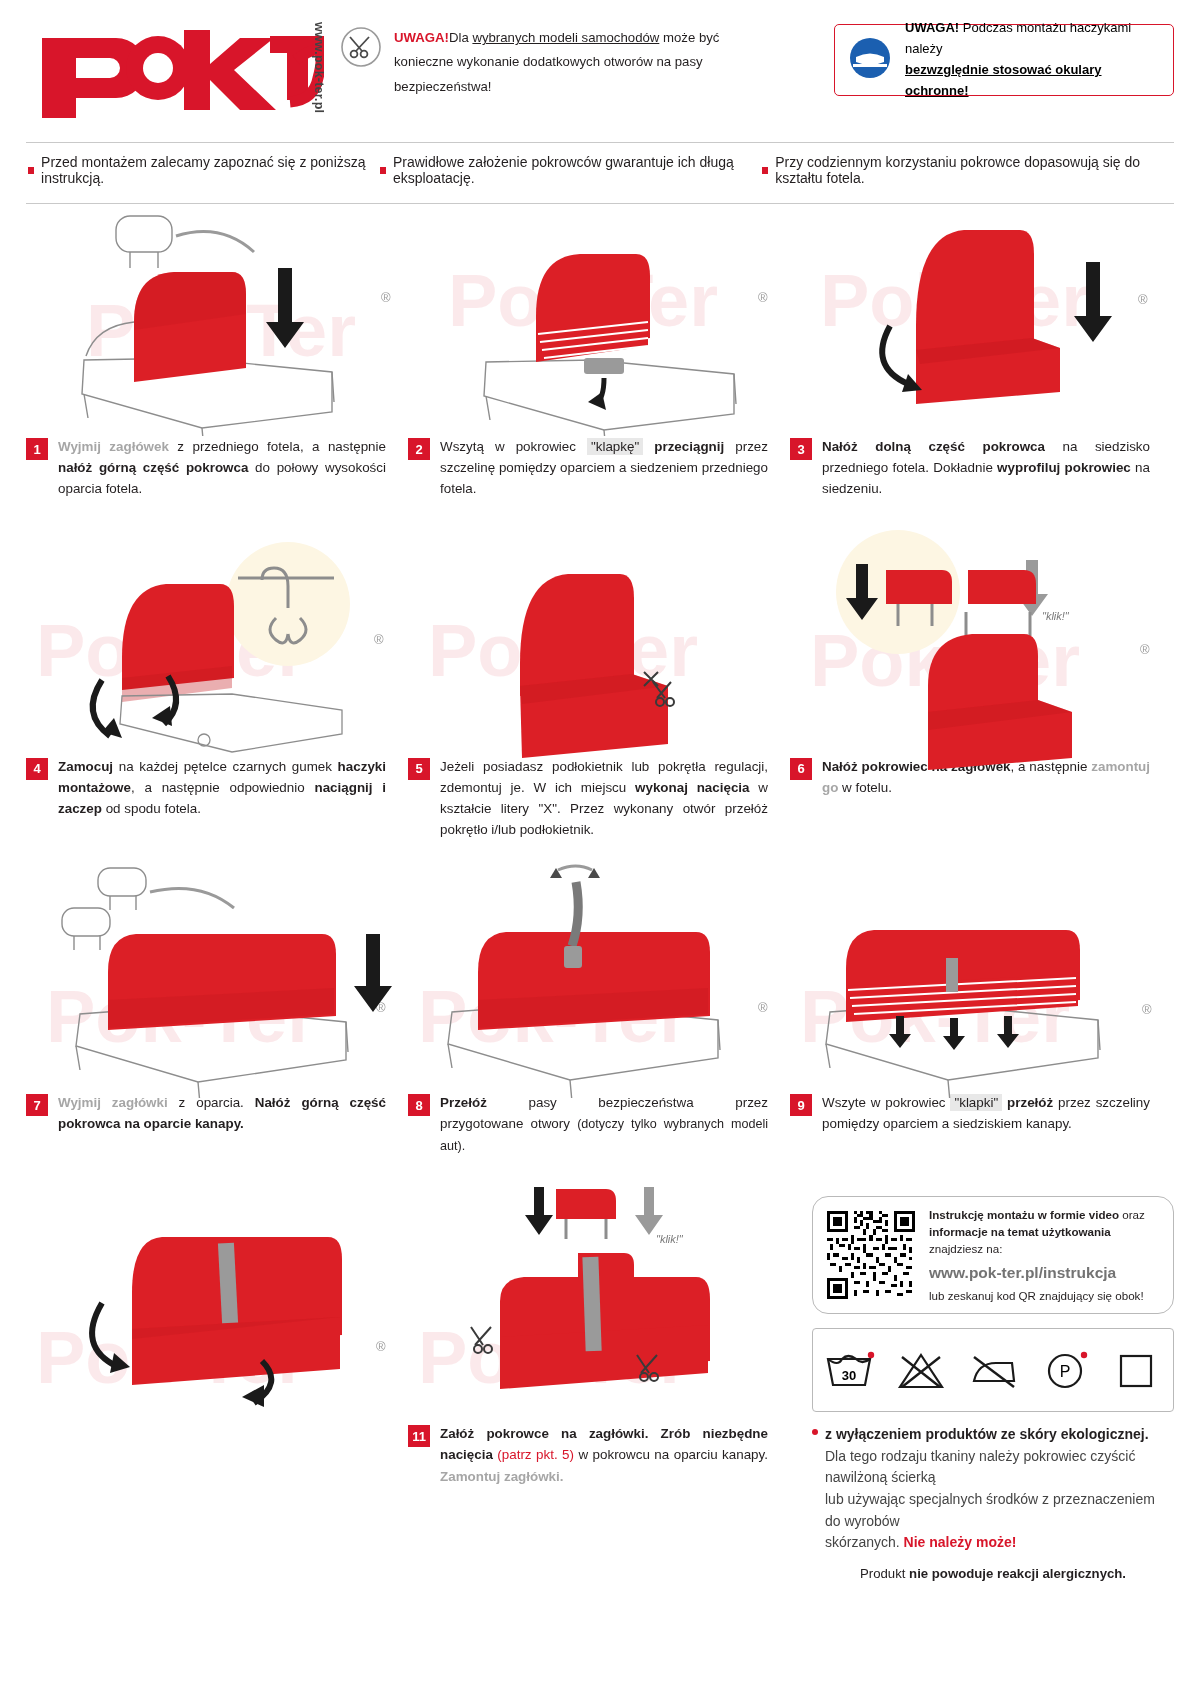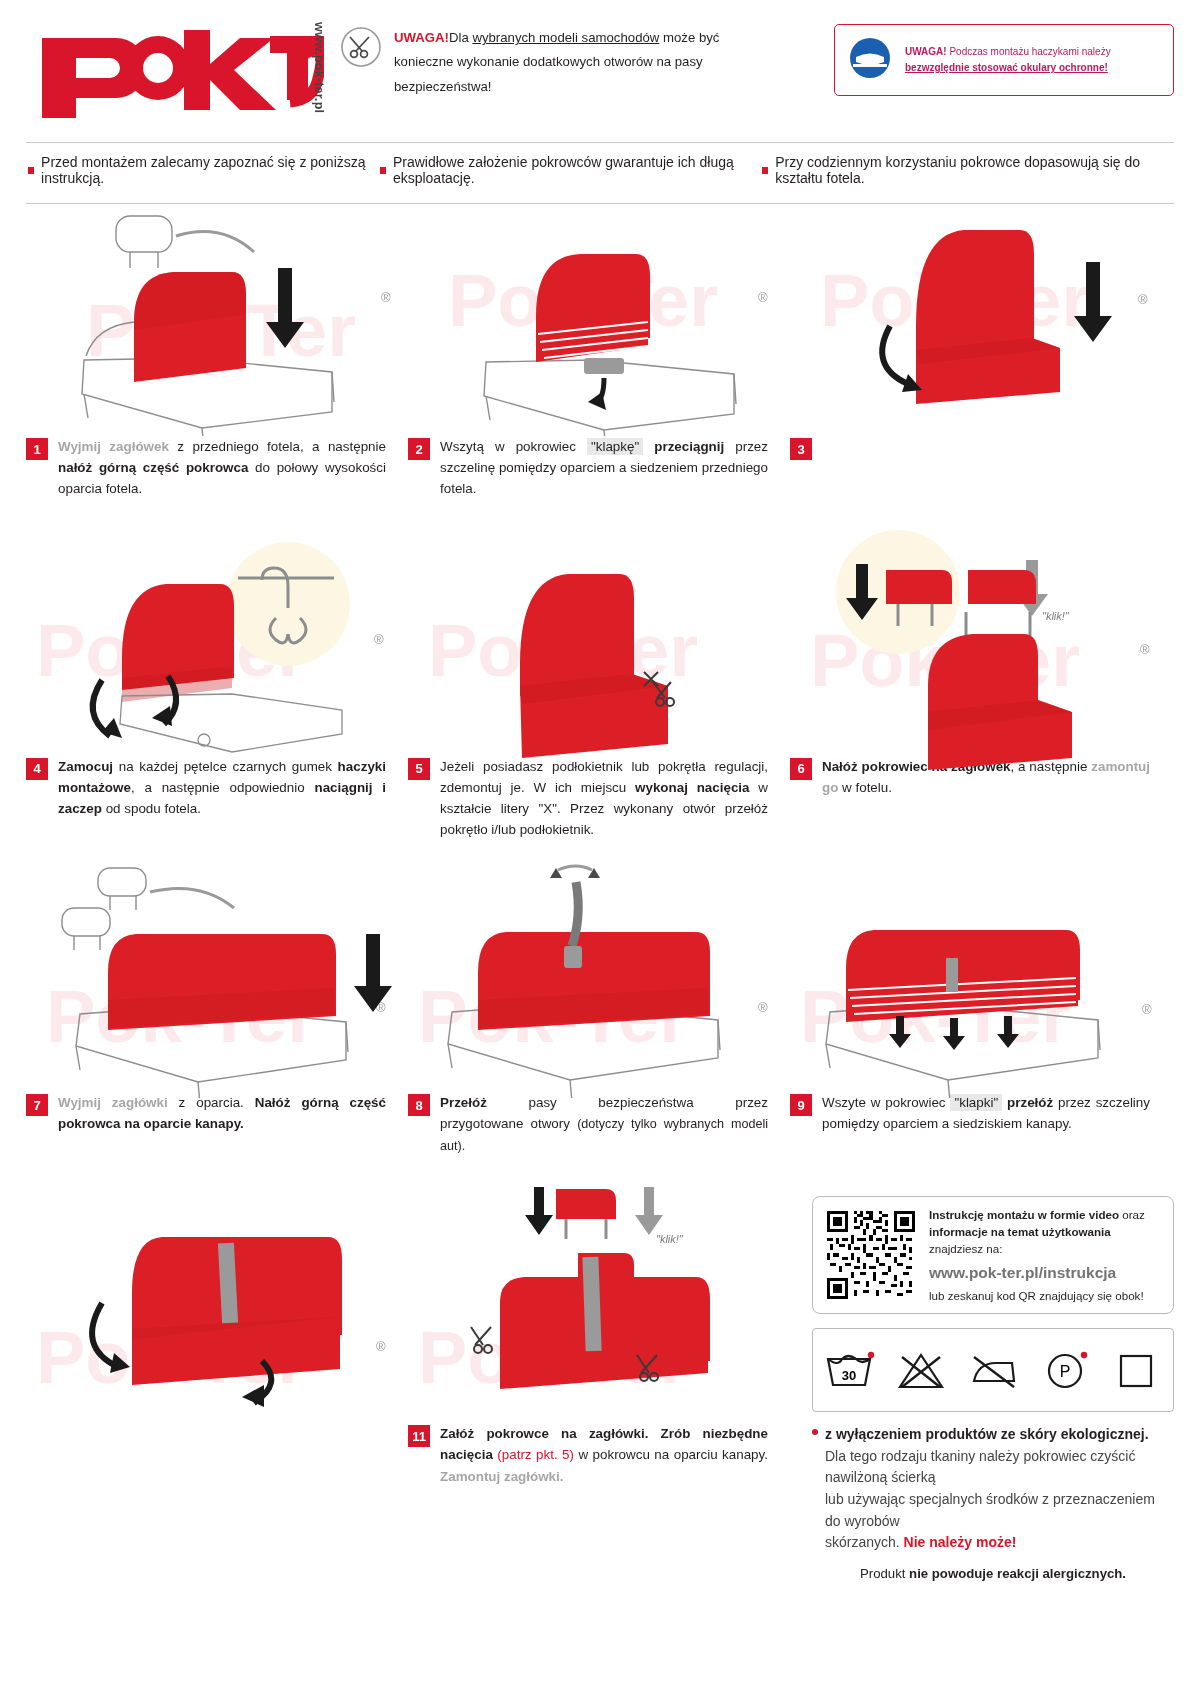--- a/index.html
+++ b/index.html
@@ -28,21 +28,21 @@
   .warn1 .icon { flex:0 0 42px; height:42px; position:relative; }
   .warn1 .txt { font-size:13.2px; line-height:1.85; color:#231f20; }
   .warn1 .txt b.red { color:#d8152a; font-weight:bold; }
   .warn1 .txt .ul { text-decoration:underline; }
   .warn2 {
     margin-left:auto; border:1.6px solid #d8152a; border-radius:5px;
     padding:10px 16px 10px 12px; display:flex; align-items:center; gap:12px;
     width:340px; height:72px; margin-top:6px;
   }
   .warn2 .glass { flex:0 0 46px; }
-  .warn2 .t { font-size:10px; line-height:1.6; color:#be185d; }
+  .warn2 .t { font-size:13px; line-height:1.6; color:#000000; }
   .warn2 .t .l1 b { font-weight:bold; }
   .warn2 .t .l2 { font-weight:bold; text-decoration:underline; }
 
   
   .rule { border-top:1.4px solid #c9c9c9; margin:6px 0 0 0; }
   .notes { display:flex; justify-content:flex-end; padding:11px 2px 11px 2px;
            font-size:14px; color:#231f20; }
   .notes .n { display:flex; align-items:center; gap:7px; }
   .sq { width:7px; height:7px; background:#d8152a; display:inline-block; }
 
@@ -59,21 +59,21 @@
   }
   .capt { font-size:13.4px; line-height:1.58; text-align:justify; }
   .capt b { font-weight:bold; }
   .capt .grey { color:#a6a6a6; }
   .capt .red { color:#d8152a; }
   .capt .tag { background:#e8e8e8; padding:1px 4px; }
   .capt .small { font-size:12.6px; }
 
   
   .infobox { position:absolute; right:26px; top:1196px; width:362px; }
-  .qrbox { border:1.4px solid #b9b9b9; border-radius:8px; padding:12px 14px;
+  .qrbox { border:1.4px solid #b9b9b9; border-radius:16px; padding:12px 14px;
            display:flex; gap:14px; align-items:center; height:118px; }
   .qr { width:88px; height:88px; flex:0 0 88px; }
   .qrtxt { font-size:11.6px; line-height:1.5; }
   .qrtxt .big { color:#737373; font-weight:bold; font-size:15.5px; display:block; margin:3px 0 3px 0;}
   .carebox { border:1.4px solid #b9b9b9; border-radius:4px; margin-top:14px;
              height:84px; display:flex; align-items:center; justify-content:space-around; }
   .footnote { margin-top:12px; font-size:14px; line-height:1.55; color:#444; }
   .footnote .l1 { display:flex; gap:7px; }
   .footnote .dot { width:6px;height:6px;background:#d8152a;border-radius:50%;margin-top:5px;flex:0 0 6px;}
   .footnote .b { font-weight:bold; color:#231f20;}
@@ -233,20 +233,23 @@
             <path d="M126 144 l116 -12 l28 10 l-140 16z" fill="#c2161d" opacity=".4"></path>
             <path d="M100 120 q-22 40 18 58" fill="none" stroke="#1a1a1a" stroke-width="6"></path>
             <path d="M112 186 l20 -2 l-14 -16z" fill="#1a1a1a"></path>
             <g fill="#1a1a1a">
                 <path d="M296 56 h14 v54 h12 l-19 26 l-19 -26 h12z"></path>
               </g>
           </svg>
         </div>
         <div class="cap">
           <div class="num">3</div>
+          <div class="capt">
+            <b>Nałóż dolną część pokrowca</b> na siedzisko przedniego fotela. Dokładnie <b>wyprofiluj pokrowiec</b> na siedzeniu.
+          </div>
         </div>
       </div>
     </div>
 
     <div class="row" style="margin-top:26px;">
 
       <div class="cell">
         <div class="art">
           <svg width="382" height="250" viewBox="0 0 382 250">
             <g opacity="0.09" fill="#d8152a">

